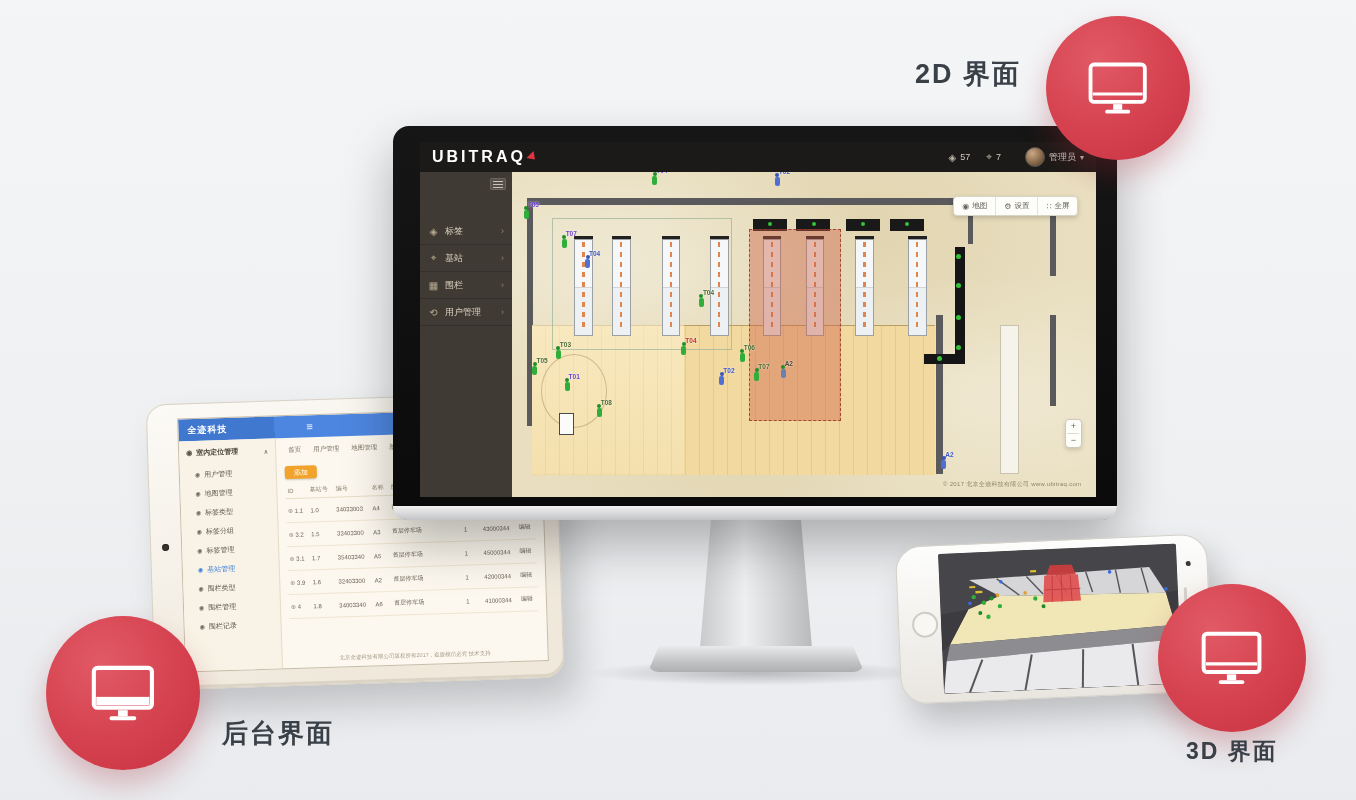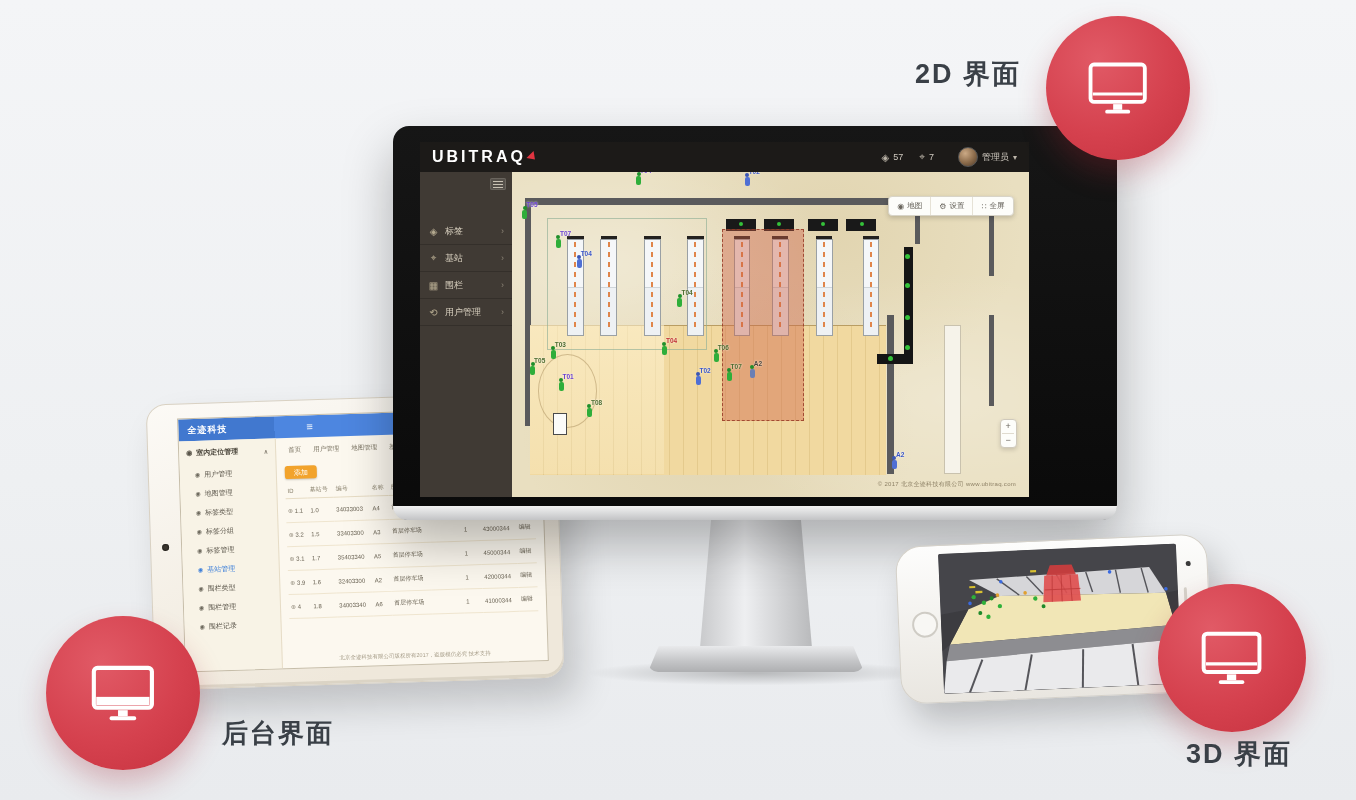--- a/index.html
+++ b/index.html
@@ -4,21 +4,21 @@
 <style>
   html,body{margin:0;padding:0;}
   body{font-family:"Liberation Sans",sans-serif;background:#eef0f3;}
   .canvas{position:relative;width:1356px;height:800px;overflow:hidden;
     background:linear-gradient(180deg,#f4f5f7 0%,#eef0f2 60%,#e9ebee 100%);}
 
   
   .scene-label{position:absolute;font-weight:bold;color:#3a4047;letter-spacing:2px;z-index:8;}
   .lbl-2d{left:915px;top:56px;font-size:27px;text-align:center;}
   .lbl-bt{left:222px;top:716px;font-size:26px;font-family:Liberation Mono, monospace;}
-  .lbl-3d{left:1186px;top:736px;font-size:27px;}
+  .lbl-3d{left:1186px;top:736px;font-size:23px;}
 
   
   .badge{position:absolute;border-radius:50%;z-index:7;display:flex;align-items:center;justify-content:center;
     background:radial-gradient(circle at 36% 30%,#e15a66 0%,#d5414e 55%,#c6323f 100%);
     box-shadow:0 14px 28px rgba(160,35,50,.28);}
   .badge-tr{left:1046px;top:16px;width:144px;height:144px;}
   .badge-bl{left:46px;top:616px;width:154px;height:154px;}
   .badge-br{left:1158px;top:584px;width:148px;height:148px;}
   .badge svg{width:44%;height:auto;}
 
@@ -30,21 +30,21 @@
     background:linear-gradient(180deg,#f2f2f2,#c2c3c5);}
   .stand-neck{position:absolute;left:700px;top:518px;width:112px;height:130px;z-index:2;
     background:linear-gradient(90deg,#c9cacc,#eeeff1 40%,#d4d5d7 70%,#b9babc);
     clip-path:polygon(10% 0,90% 0,100% 100%,0 100%);}
   .stand-base{position:absolute;left:648px;top:646px;width:216px;height:26px;z-index:2;border-radius:4px 4px 10px 10px;
     background:linear-gradient(180deg,#e9eaec,#c3c4c6 60%,#aeafb1);
     clip-path:polygon(5% 0,95% 0,100% 100%,0 100%);}
   .floor-shadow{position:absolute;left:580px;top:660px;width:352px;height:26px;z-index:1;
     background:radial-gradient(ellipse at center,rgba(0,0,0,.22),transparent 68%);}
 
-  .screen{position:absolute;left:27px;top:16px;width:609px;height:355px;background:#111;overflow:hidden;
+  .screen{position:absolute;left:27px;top:16px;width:676px;height:355px;background:#111;overflow:hidden;
     display:flex;flex-direction:column;}
   
   .m-topbar{height:30px;background:#1c1a18;display:flex;align-items:center;padding:0 12px;flex:0 0 auto;}
   .m-logo{color:#fff;font-weight:800;font-size:16px;letter-spacing:3px;display:flex;align-items:center;}
   .m-logo .logo-dot{width:0;height:0;border-left:7px solid #e03440;border-top:5px solid transparent;
     border-bottom:5px solid transparent;margin-left:3px;transform:rotate(45deg);}
   .m-top-right{margin-left:auto;display:flex;align-items:center;gap:16px;color:#cfc9bf;font-size:9px;}
   .m-count{display:flex;align-items:center;gap:4px;}
   .m-count .ic{font-size:10px;color:#b9b2a6;}
   .m-avatar{width:18px;height:18px;border-radius:50%;

